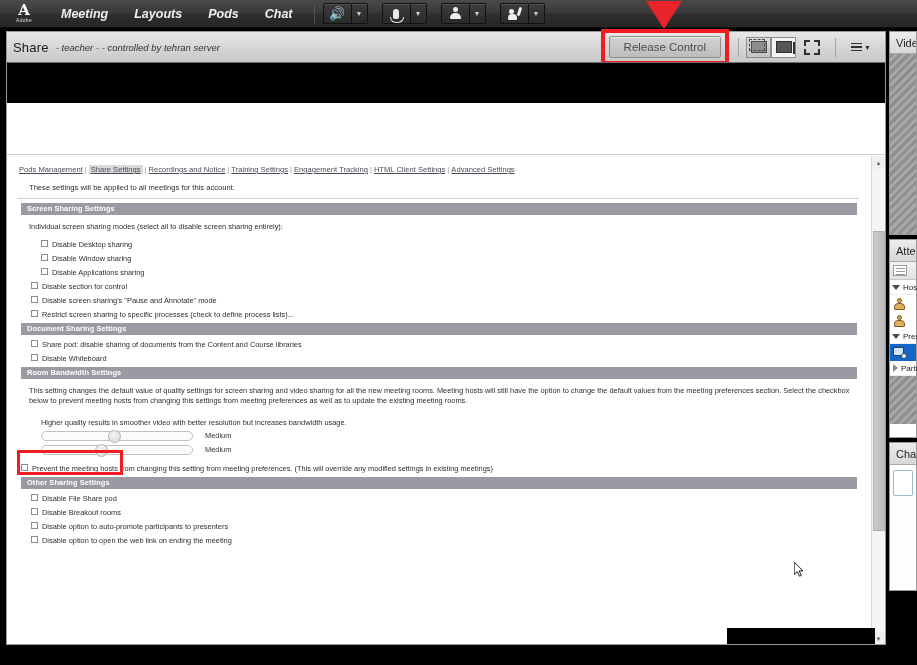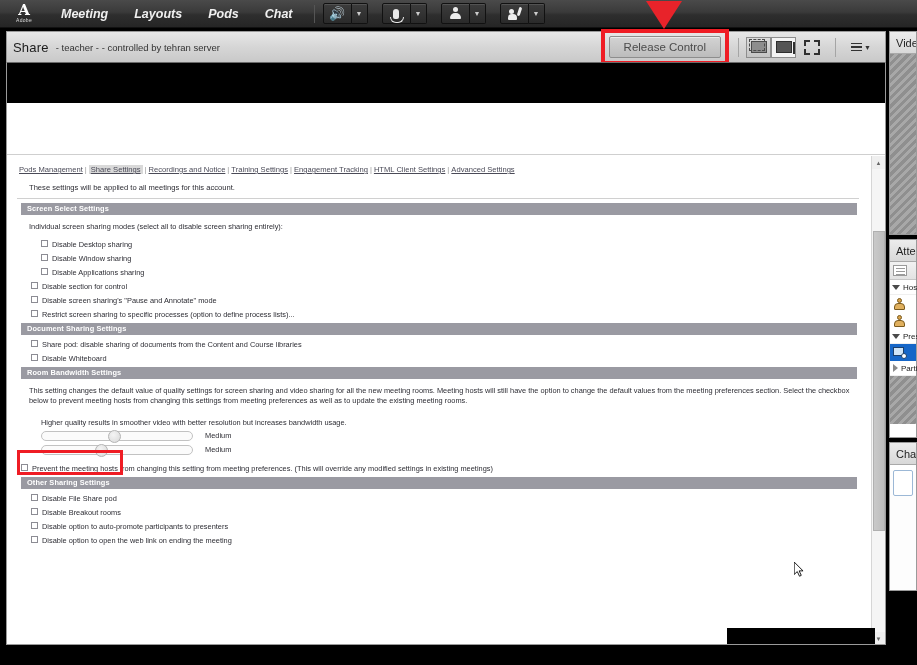--- a/index.html
+++ b/index.html
@@ -69,21 +69,21 @@
   }
 
   
   .sharebar {
     position: absolute; left: 6px; top: 31px; width: 880px; height: 31px;
     background: linear-gradient(to bottom, #e7e7e7 0%, #d6d6d6 50%, #c9c9c9 100%);
     border: 1px solid #9a9a9a; border-bottom: none;
     display: flex; align-items: center; padding: 0 6px;
   }
   .share-title { font-size: 13px; color: #1c1c1c; font-weight: normal; letter-spacing: .2px; }
-  .share-sub { font-size: 9.5px; color: #333; margin-left: 7px; }
+  .share-sub { font-size: 9.5px; color: #333; margin-left: 7px; font-style: italic; }
   .sharebar-spacer { flex: 1; }
   .release-btn {
     background: linear-gradient(to bottom,#d3d3d3,#bcbcbc);
     border: 1px solid #8d8d8d; border-radius: 2px;
     font-size: 11.5px; color: #4b4b4b; padding: 4px 14px;
     box-shadow: inset 0 1px 0 rgba(255,255,255,.55);
   }
   .release-wrap { position: relative; margin-right: 10px; }
   .hl-red {
     position: absolute; border: 4px solid #ef1c24; pointer-events:none;
@@ -331,21 +331,21 @@
     <div class="white-band"></div>
 
     <div class="doc">
       <div class="doc-inner" id="doc-inner">
 
         <div class="tabs" id="settings-tabs"><a href="#">Pods Management</a><span class="bar">|</span><a href="#" class="cur">Share Settings</a><span class="bar">|</span><a href="#">Recordings and Notice</a><span class="bar">|</span><a href="#">Training Settings</a><span class="bar">|</span><a href="#">Engagement Tracking</a><span class="bar">|</span><a href="#">HTML Client Settings</a><span class="bar">|</span><a href="#">Advanced Settings</a></div>
         <div class="intro">These settings will be applied to all meetings for this account.</div>
         <div class="hr-top"></div>
 
         <div id="sections">
-            <div class="section-head">Screen Select Settings</div>
+            <div class="section-head">Screen Sharing Settings</div>
             <div class="para">Individual screen sharing modes (select all to disable screen sharing entirely):</div>
             <div class="row indent2">
               <span class="cb"></span>
               <span>Disable Desktop sharing</span>
             </div>
             <div class="row indent2">
               <span class="cb"></span>
               <span>Disable Window sharing</span>
             </div>
             <div class="row indent2">
@@ -355,21 +355,21 @@
             <div class="row indent1">
               <span class="cb"></span>
               <span>Disable section for control</span>
             </div>
             <div class="row indent1">
               <span class="cb"></span>
               <span>Disable screen sharing's "Pause and Annotate" mode</span>
             </div>
             <div class="row indent1">
               <span class="cb"></span>
-              <span>Restrict screen sharing to specific processes (option to define process lists)...</span>
+              <span>Restrict screen sharing to specific processes (check to define process lists)...</span>
             </div>
             <div class="section-head">Document Sharing Settings</div>
             <div class="row indent1">
               <span class="cb"></span>
               <span>Share pod: disable sharing of documents from the Content and Course libraries</span>
             </div>
             <div class="row indent1">
               <span class="cb"></span>
               <span>Disable Whiteboard</span>
             </div>

